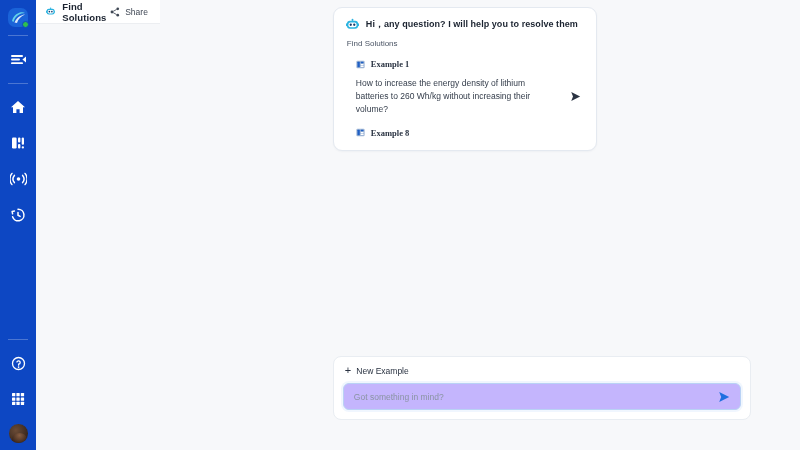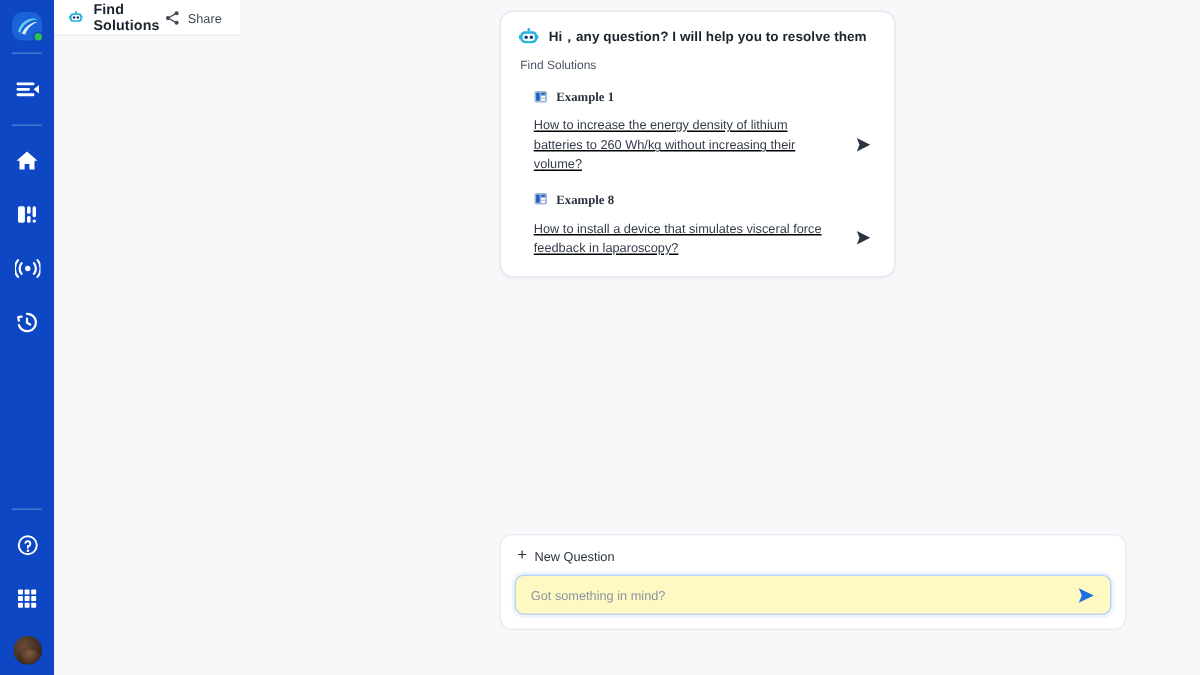--- a/index.html
+++ b/index.html
@@ -93,21 +93,21 @@
   .sub-title {
     font-size: 8px; color: #4b5565; margin: 8px 0 0 1px;
   }
   .example-head {
     display: flex; align-items: center; gap: 6px;
     margin-top: 11px; padding-left: 10px;
   }
   .example-label { font-size: 8.5px; color: #2a3342; font-weight: bold; font-family: Liberation Serif, serif; }
   .example-row {
     display: flex; align-items: center; gap: 8px;
-    margin-top: 8px; padding-left: 10px; text-decoration: underline;
+    margin-top: 8px; padding-left: 10px;
   }
   .example-text {
     flex: 1 1 auto;
     font-size: 8.5px; line-height: 1.55; color: #333c4a;
     max-width: 258px;
   }
   .send-arrow { flex: 0 0 auto; width: 16px; display: flex; justify-content: center; cursor: pointer; }
 
   
   .composer {
@@ -122,21 +122,21 @@
     display: flex; align-items: center; gap: 5px;
     padding: 1px 2px 0 2px; cursor: pointer; width: max-content;
   }
   .plus-sign { font-size: 11px; color: #2a3342; line-height: 1; font-weight: 400; }
   .new-question-label { font-size: 8.5px; color: #2a3342; }
   .input-wrap {
     margin-top: 7px;
     height: 27px;
     border: 1px solid #b9d2f5;
     border-radius: 6px;
-    background: #fef9c3;
+    background: #c4b5fd;
     display: flex; align-items: center;
     padding: 0 9px 0 10px;
     box-shadow: 0 0 0 2px rgba(180,210,250,0.20);
   }
   .qinput {
     flex: 1 1 auto; border: none; outline: none;
     font-family: "Liberation Sans", sans-serif;
     font-size: 8.5px; color: #2a3342; background: transparent;
   }
   .qinput::placeholder { color: #8a94a3; }
@@ -304,34 +304,26 @@
         <div class="example-head">
           <svg width="9" height="9" viewBox="0 0 10 10">
             <rect x="0.4" y="0.8" width="9.2" height="8.4" rx="1.3" fill="#9fb6d6"></rect>
             <rect x="1.6" y="2" width="2.6" height="6" rx=".6" fill="#1f5fc4"></rect>
             <rect x="5.2" y="2" width="3.2" height="1.6" rx=".5" fill="#1f5fc4"></rect>
             <rect x="5.2" y="4.4" width="3.2" height="1.4" rx=".5" fill="#ffffff"></rect>
             <rect x="5.2" y="6.5" width="3.2" height="1.4" rx=".5" fill="#ffffff"></rect>
           </svg>
           <span class="example-label">Example 8</span>
         </div>
-        <div class="example-row">
-          <span class="example-text">How to install a device that simulates visceral force feedback in laparoscopy?</span>
-          <span class="send-arrow">
-            <svg width="13" height="13" viewBox="0 0 14 14">
-              <path d="M2.4 2.2 L12 7 L2.4 11.8 L4.3 7 Z" fill="#2a3342"></path>
-            </svg>
-          </span>
-        </div>
       </div>
 
       <div class="composer">
         <div class="new-question">
           <span class="plus-sign">+</span>
-          <span class="new-question-label">New Question</span>
+          <span class="new-question-label">New Example</span>
         </div>
 
         <div class="input-wrap">
           <input class="qinput" type="text" placeholder="Got something in mind?" style="">
           <span class="send-btn">
             <svg width="14" height="14" viewBox="0 0 14 14">
               <path d="M2.2 2.1 L12.2 7 L2.2 11.9 L4.2 7 Z" fill="#1f6fe0"></path>
             </svg>
           </span>
         </div>

